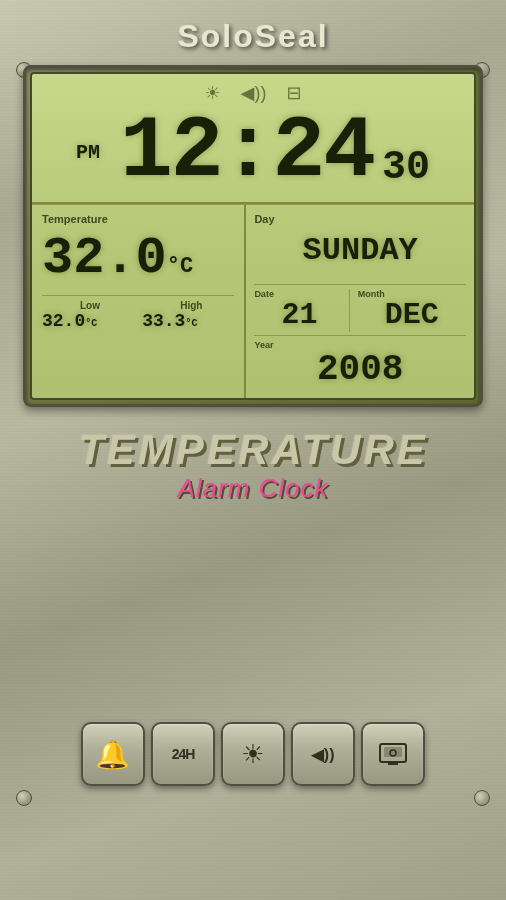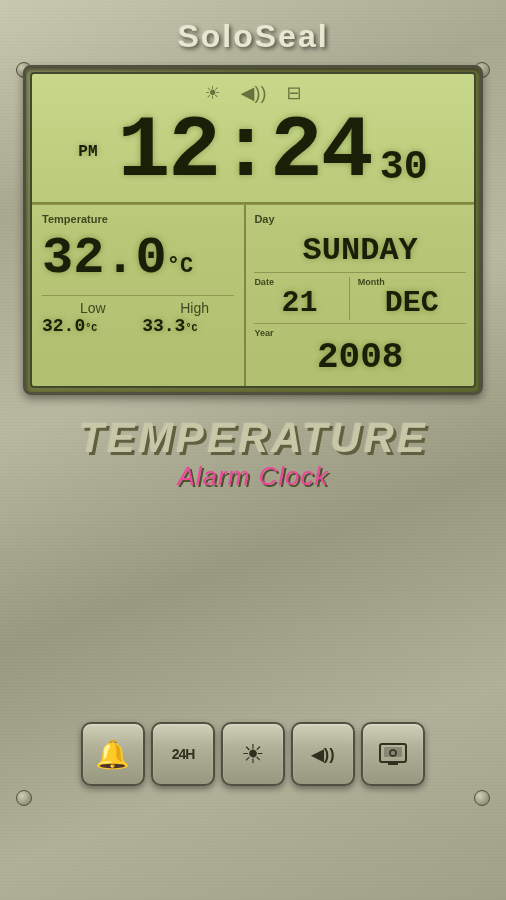--- a/index.html
+++ b/index.html
@@ -103,21 +103,21 @@
 
     .clock-display-row {
       display: flex;
       align-items: center;
       width: 100%;
       justify-content: center;
       gap: 8px;
     }
 
     .am-pm {
-      font-size: 16px;
+      font-size: 20px;
       font-weight: bold;
       color: #303818;
       font-family: 'Courier New', monospace;
       margin-right: 12px;
     }
 
     
     .digital-font {
       font-family: 'Courier New', monospace;
       font-weight: bold;
@@ -174,23 +174,23 @@
       margin-top: 6px;
       border-top: 1px solid #909850;
       padding-top: 4px;
     }
 
     .temp-lh-item {
       flex: 1;
     }
 
     .lh-label {
-      font-size: 14px;
-      color: #404820;
-      font-weight: normal;
+      font-size: 10px;
+      color: #404820;
+      font-weight: bold;
       padding-left: 38px;
     }
 
     .lh-value {
       font-size: 18px;
       line-height: 1.2;
     }
 
     
     .day-panel {
@@ -209,21 +209,21 @@
 
     .day-name {
       font-size: 32px;
       line-height: 1.1;
       text-align: center;
     }
 
     .date-month-row {
       display: flex;
       gap: 4px;
-      margin-top: 4px;
+      margin-top: 16px;
       border-top: 1px solid #909850;
       padding-top: 4px;
     }
 
     .date-box {
       flex: 1;
       border-right: 1px solid #909850;
       padding-right: 4px;
     }
 

